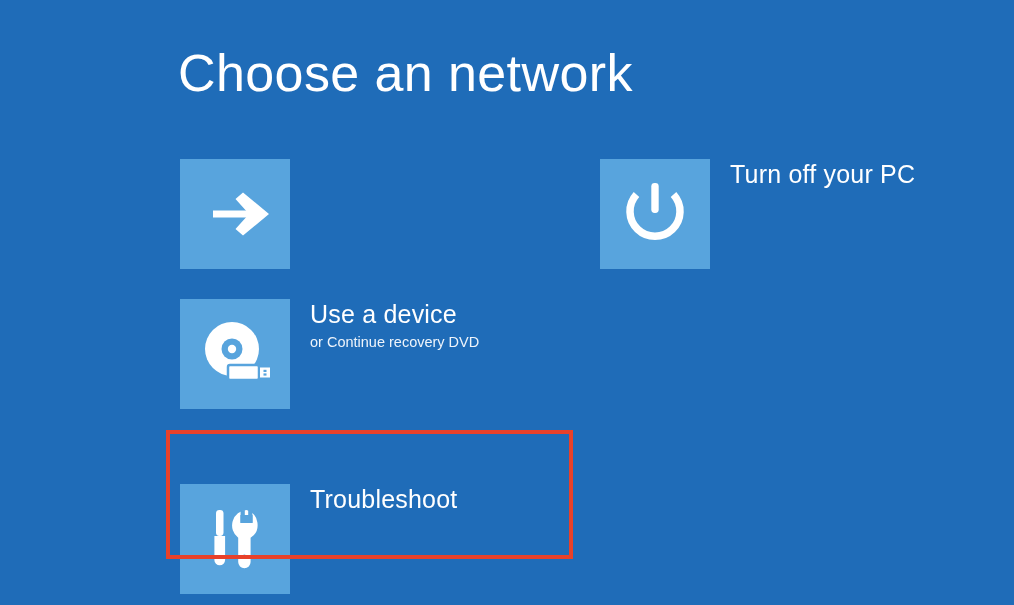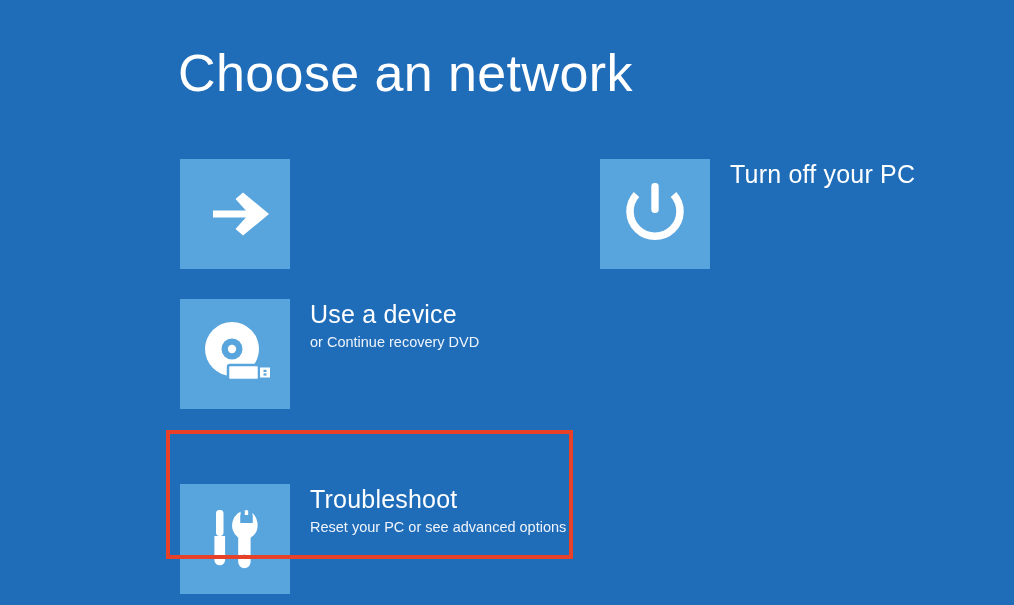--- a/index.html
+++ b/index.html
@@ -146,23 +146,20 @@
         <path d="M34.4 52 h10.7 v24 a5.35 5.35 0 0 1 -10.7 0 z" fill="#ffffff"></path>
 
         <path d="M66.5 26 a15.5 15.5 0 0 0 -8.3 27.8 V78 a6.2 6.2 0 0 0 12.4 0 V53.8 A15.5 15.5 0 0 0 66.5 26 z" fill="#ffffff"></path>
         <path d="M60.6 26.6 v12.2 h4.2 V26.1 z M72.4 26.6 v12.2 h-4.2 V26.1 z" fill="#58a4dd"></path>
         <rect x="60.4" y="31" width="12.2" height="8" fill="#58a4dd"></rect>
         <circle cx="64.4" cy="72.5" r="1.9" fill="#58a4dd"></circle>
       </svg>
     </div>
     <div class="option-text">
       <div class="option-title">Troubleshoot</div>
-      <div class="option-sub">
-        <span class="sub-line">Reset your PC or see advanced options</span>
-      </div>
     </div>
   </div>
 
   <div class="option option-right row-1">
     <div class="tile">
       <svg class="icon-svg" viewBox="0 0 110 110">
         <path d="M36.5 35.5 a25 25 0 1 0 37 0" fill="none" stroke="#ffffff" stroke-width="7.5" stroke-linecap="butt"></path>
         <rect x="51.3" y="24" width="7.4" height="30" rx="3.4" fill="#ffffff"></rect>
       </svg>
     </div>

